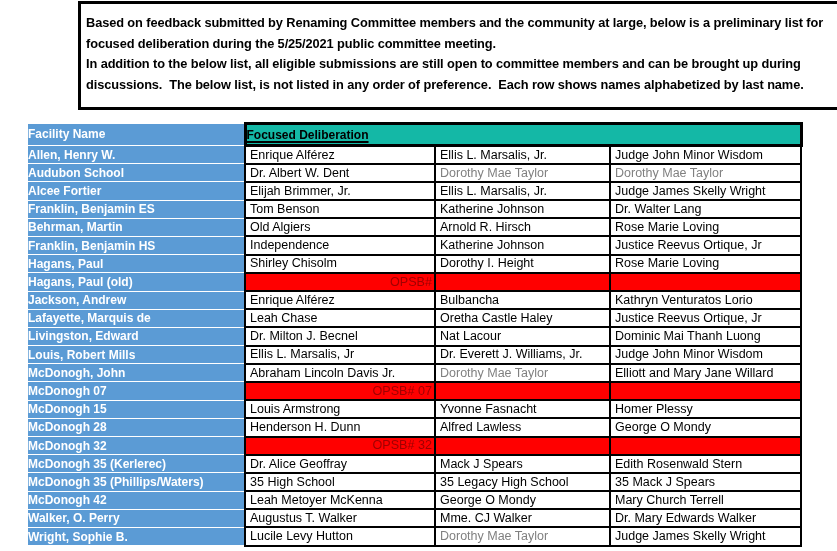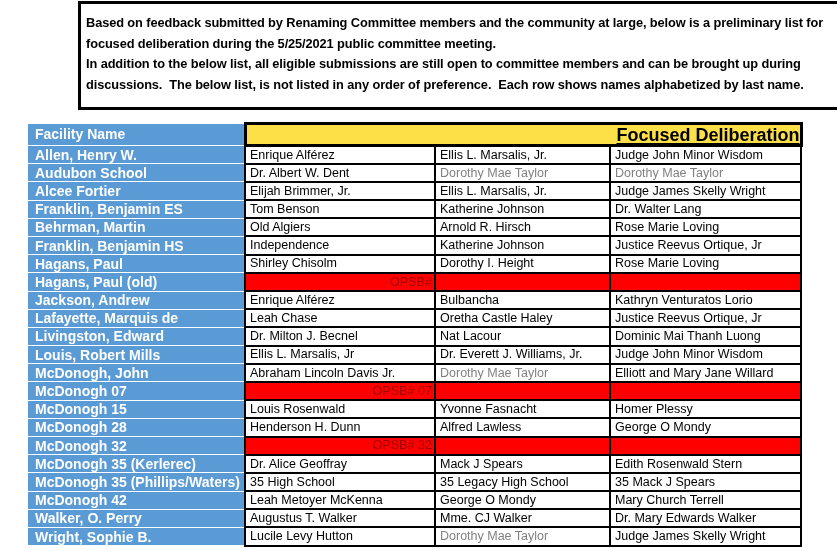--- a/index.html
+++ b/index.html
@@ -23,25 +23,25 @@
   col.c-facility{width:217px;}
   col.c-d1{width:190px;}
   col.c-d2{width:175px;}
   col.c-d3{width:191px;}
   tr.hdr{height:22px;}
   tr.row{height:18.2px;}
   td{box-sizing:border-box;padding:0 2px 0 4px;vertical-align:middle;
      font-size:12.5px;line-height:1;overflow:hidden;white-space:nowrap;}
   td.facility-header, td.facility{
     background:var(--facility-blue,#5B9BD5);color:#fff;font-weight:bold;
-    border-bottom:1.5px solid #fff;padding-left:7px;font-size:14px;
+    border-bottom:1.5px solid #fff;padding-left:0;font-size:12px;
   }
   td.delib-header{
-    background:#fde047;border:3px solid #000;text-align:right;
-    font-weight:bold;font-size:18px;padding:0;
+    background:#14b8a6;border:3px solid #000;text-align:left;
+    font-weight:bold;font-size:12px;padding:0;
   }
   td.delib-header span{text-decoration:underline;text-underline-offset:2px;text-decoration-thickness:2px;}
   td.cell{background:#fff;border:2px solid #000;color:#000;}
   td.cell.muted{color:var(--muted-text,#808080);margin-left:42px;}
   tr.red-row td.cell{background:var(--opsb-red,#FF0000);color:var(--opsb-text,#A00000);font-size:12.6px;text-align:right;}
 </style>
 </head>
 <body>
 
 <div class="page">
@@ -160,21 +160,21 @@
 
     <tr class="row red-row">
       <td class="facility">McDonogh 07</td>
       <td class="cell">OPSB# 07</td>
       <td class="cell"></td>
       <td class="cell"></td>
     </tr>
 
     <tr class="row">
       <td class="facility">McDonogh 15</td>
-      <td class="cell">Louis Rosenwald</td>
+      <td class="cell">Louis Armstrong</td>
       <td class="cell">Yvonne Fasnacht</td>
       <td class="cell">Homer Plessy</td>
     </tr>
 
     <tr class="row">
       <td class="facility">McDonogh 28</td>
       <td class="cell">Henderson H. Dunn</td>
       <td class="cell">Alfred Lawless</td>
       <td class="cell">George O Mondy</td>
     </tr>

